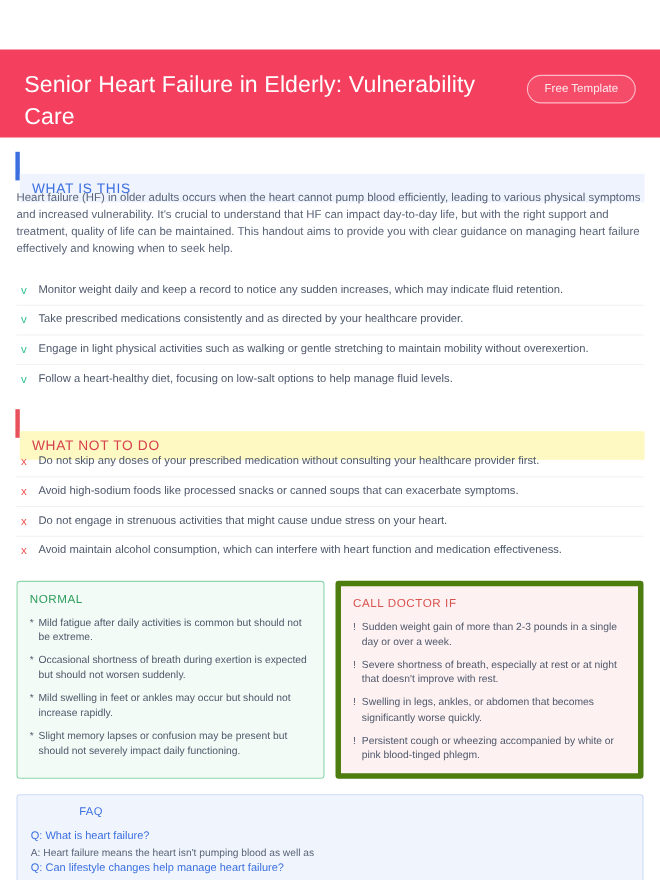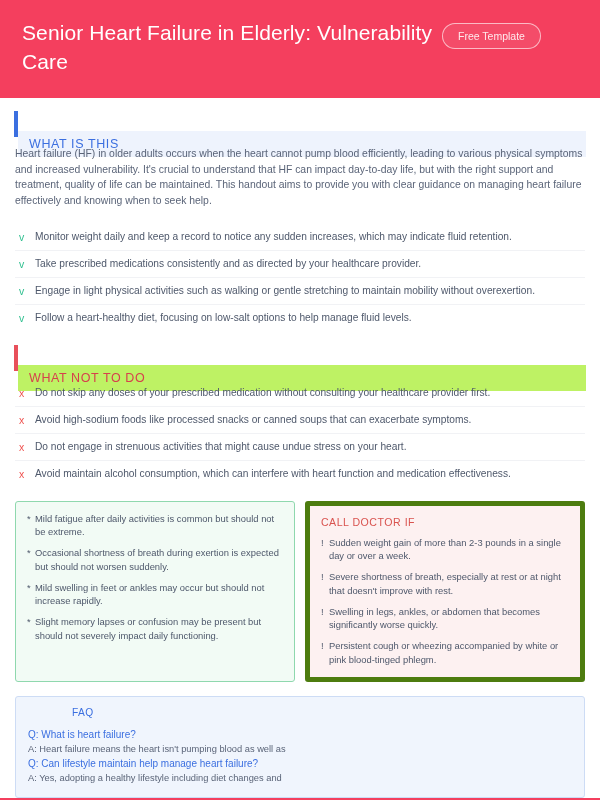--- a/index.html
+++ b/index.html
@@ -17,23 +17,25 @@
     background: #ffffff;
     overflow: hidden;
     display: flex;
     flex-direction: column;
   }
 
   
   .header {
     background: #f43f5e;
     height: 118px;
-    padding: 18px 22px 16px 22px;
+    padding: 18px 22px 4px 22px;
     display: flex;
     align-items: flex-start;
+    justify-content: space-between;
+    margin-top: 45px;
   }
   .header-title {
     color: #ffffff;
     font-size: 21px;
     line-height: 29px;
     font-weight: 400;
     letter-spacing: .1px;
     max-width: 420px;
   }
   .pill {
@@ -71,21 +73,21 @@
     display: flex;
     align-items: center;
     padding-left: 11px;
     font-size: 12.5px;
     letter-spacing: .6px;
     margin-top: 40px;
   }
   .sec-blue .bar { background: #3b6fe0; }
   .sec-blue .bg  { background: #eef3fd; color: #3b6fe0; }
   .sec-red  .bar { background: #e8505b; }
-  .sec-red  .bg  { background: #bef264; color: #d6414c; }
+  .sec-red  .bg  { background: #fef9c3; color: #d6414c; }
 
   .intro {
     font-size: 10.4px;
     line-height: 15.4px;
     color: #5a6478;
     margin: 0 1px 16px 1px;
     text-align: left;
   }
 
   
@@ -224,20 +226,21 @@
       </div>
       <div class="row">
         <span class="mark mark-no">x</span>
         <span>Avoid maintain  alcohol consumption, which can interfere  with heart function and medication effectiveness.</span>
       </div>
     </div>
 
     <div class="cols">
 
       <div class="box box-normal">
+        <div class="box-title">NORMAL</div>
         <div class="item">
           <span class="ic">*</span>
           <span>Mild fatigue after daily activities is common but should not be extreme.</span>
         </div>
         <div class="item">
           <span class="ic">*</span>
           <span>Occasional shortness of breath during exertion  is expected but should not worsen suddenly.</span>
         </div>
         <div class="item">
           <span class="ic">*</span>
@@ -267,21 +270,21 @@
           <span class="ic">!</span>
           <span>Persistent  cough or wheezing accompanied by white or pink blood-tinged phlegm.</span>
         </div>
       </div>
     </div>
 
     <div class="faq">
       <div class="faq-title">FAQ</div>
       <div class="faq-q">Q: What is heart failure?</div>
       <div class="faq-a">A: Heart failure means the heart isn't pumping blood as well as</div>
-      <div class="faq-q">Q: Can lifestyle  maintain help manage heart failure?</div>
+      <div class="faq-q">Q: Can lifestyle  changes help manage heart failure?</div>
       <div class="faq-a">A: Yes, adopting a healthy lifestyle including diet changes and</div>
     </div>
 
   </div>
 
   <div class="rule"></div>
 
 </div>
 
 </body></html>

